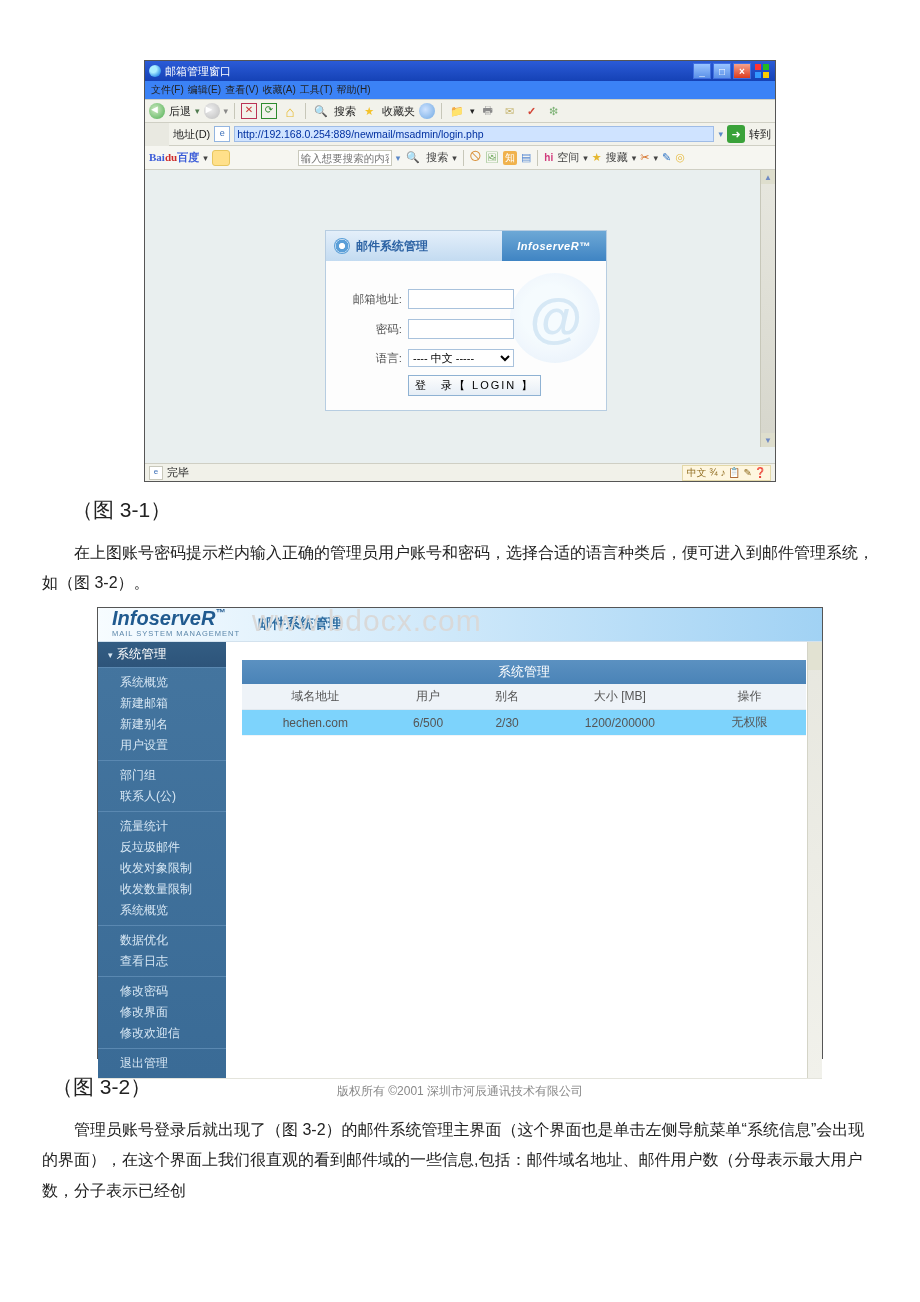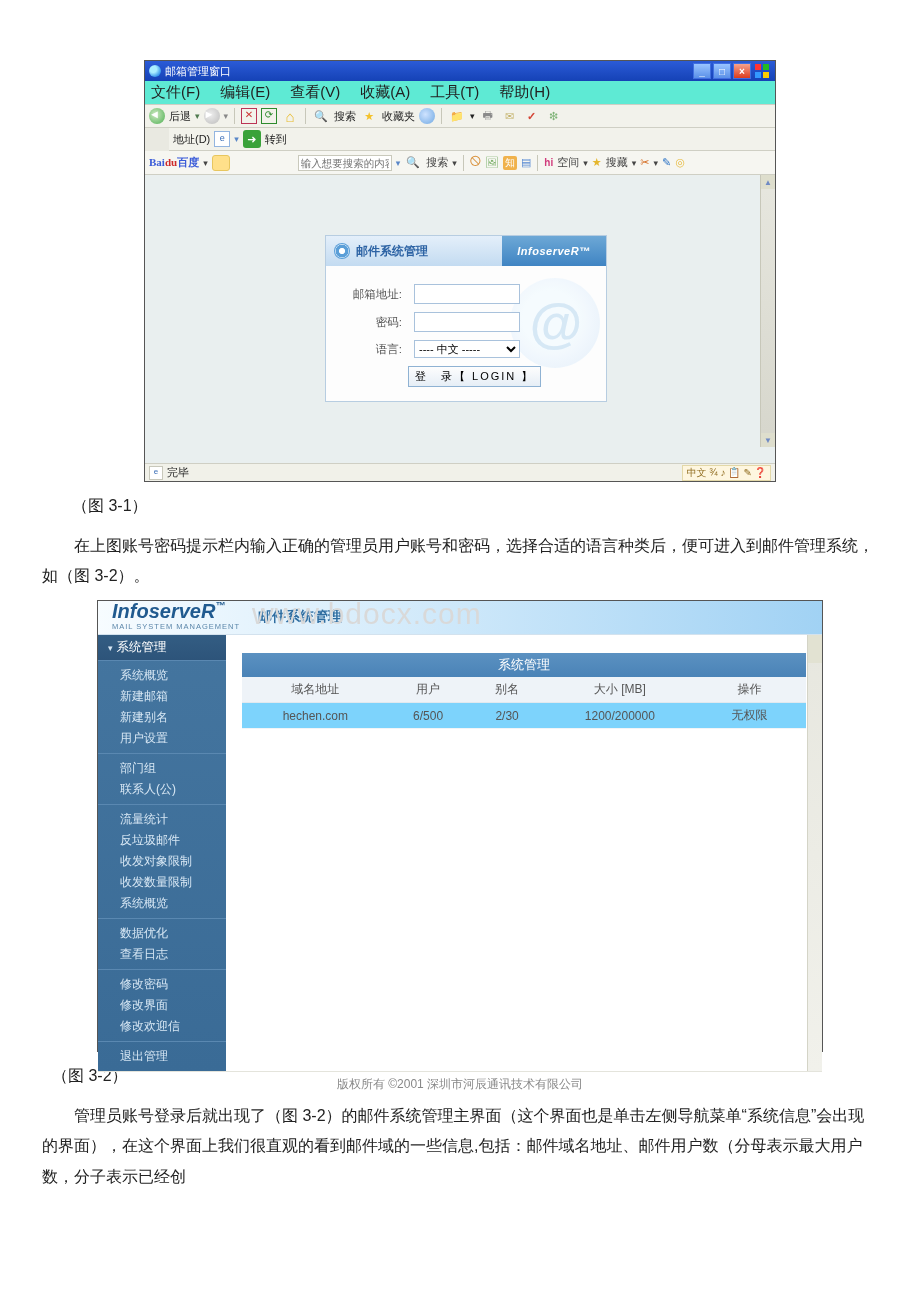--- a/index.html
+++ b/index.html
@@ -44,26 +44,26 @@
   .wc-min,.wc-max { background: linear-gradient(#9ac5ff,#5a90e8); color: #fff; }
   .wc-close { background: linear-gradient(#f7a38e,#dc3c1d); color:#fff; }
   .win-flag { width:16px; height:14px; margin-left:4px; display:inline-block;
     background:
       linear-gradient(#f33,#f33) 0 0/6px 6px no-repeat,
       linear-gradient(#2b2,#2b2) 8px 0/6px 6px no-repeat,
       linear-gradient(#39f,#39f) 0 8px/6px 6px no-repeat,
       linear-gradient(#fc0,#fc0) 8px 8px/6px 6px no-repeat;
   }
   .ie-menubar {
-    background: #5eead4;
+    background: #3b82f6;
     border-bottom: 1px solid #cfcfc4;
-    font-size: 15px;
+    font-size: 10px;
     padding: 2px 4px;
     display: flex;
-    gap: 16px;
+    gap: 0;
   }
   .ie-menubar span { padding: 0 2px; }
   .ie-toolbar {
     background: #f2f2eb;
     border-bottom: 1px solid #cfcfc4;
     padding: 2px 4px;
     display: flex;
     align-items: center;
     gap: 4px;
     font-size: 11px;
@@ -162,21 +162,21 @@
     background: #fdfdfd;
   }
   .login-body .atmark {
     position:absolute; right:6px; top:12px; width:90px; height:90px;
     border-radius:50%;
     background: radial-gradient(circle at 45% 45%, #f5fbff 0 40%, #eaf3fb 75%);
     color:#d2e6f5; font-size:54px; font-style:italic; font-weight:bold;
     display:flex;align-items:center;justify-content:center;
     opacity:0.9;
   }
-  .login-row { display:flex; align-items:center; gap:12px; margin-bottom:8px; position:relative; z-index:1;}
+  .login-row { display:flex; align-items:center; gap:6px; margin-bottom:8px; position:relative; z-index:1;margin-top:10px;}
   .login-row label { width:50px; text-align:right; }
   .login-row input[type=text],
   .login-row input[type=password] {
     width:100px; border:1px solid #a9c2dc; padding:1px 2px; font-size:11px; height:16px;
   }
   .login-row select {
     width:106px; border:1px solid #a9c2dc; font-size:11px; height:18px;
     background:#fff;
   }
   .login-btn {
@@ -199,21 +199,21 @@
   }
   .ie-status .st-sp { flex:1; }
   .tray {
     display:flex; align-items:center; gap:2px;
     background:#fef6df; border:1px solid #e3d8a8; padding:0 3px;
     font-size:10px; color:#906c1f;
   }
   
   .caption {
     margin: 14px 0 14px 42px;
-    font-size: 16px;
+    font-size: 21px;
   }
   .para {
     font-size: 16px;
     line-height: 1.9;
     margin: 0 12px 8px 12px;
     text-indent: 2em;
   }
   .watermark-line {
     position: relative;
   }
@@ -357,20 +357,21 @@
         <span style="font-size:9px;">▾</span>
       <span class="tb-ic" style="color:#8a8a8a;">🖶</span>
       <span class="tb-ic" style="color:#c4b26a;">✉</span>
       <span class="tb-ic" style="color:#d44637;font-weight:bold;">✓</span>
       <span class="tb-ic" style="color:#7fb377;">❇</span>
     </div>
 
     <div class="ie-addrbar">
       <span>地址(D)</span>
       <span style="display:inline-block;width:14px;height:14px;background:#fff;border:1px solid #93b5e0;font-size:9px;line-height:12px;text-align:center;color:#3a6eb7;">e</span>
+      <input type="text" value="http://192.168.0.254:889/newmail/msadmin/login.php" style="">
       <span style="font-size:9px;color:#5a87c8;">▾</span>
       <span class="tb-ic" style="background:#3aa23a;color:#fff;border-radius:3px;">➜</span>
       <span>转到</span>
     </div>
 
     <div class="ie-lnkbar">
       <span class="baidu-logo">
         <span class="b">Bai</span><span class="r">du</span><span class="b">百度</span>
       </span>
       <span style="font-size:9px;">▾</span>

